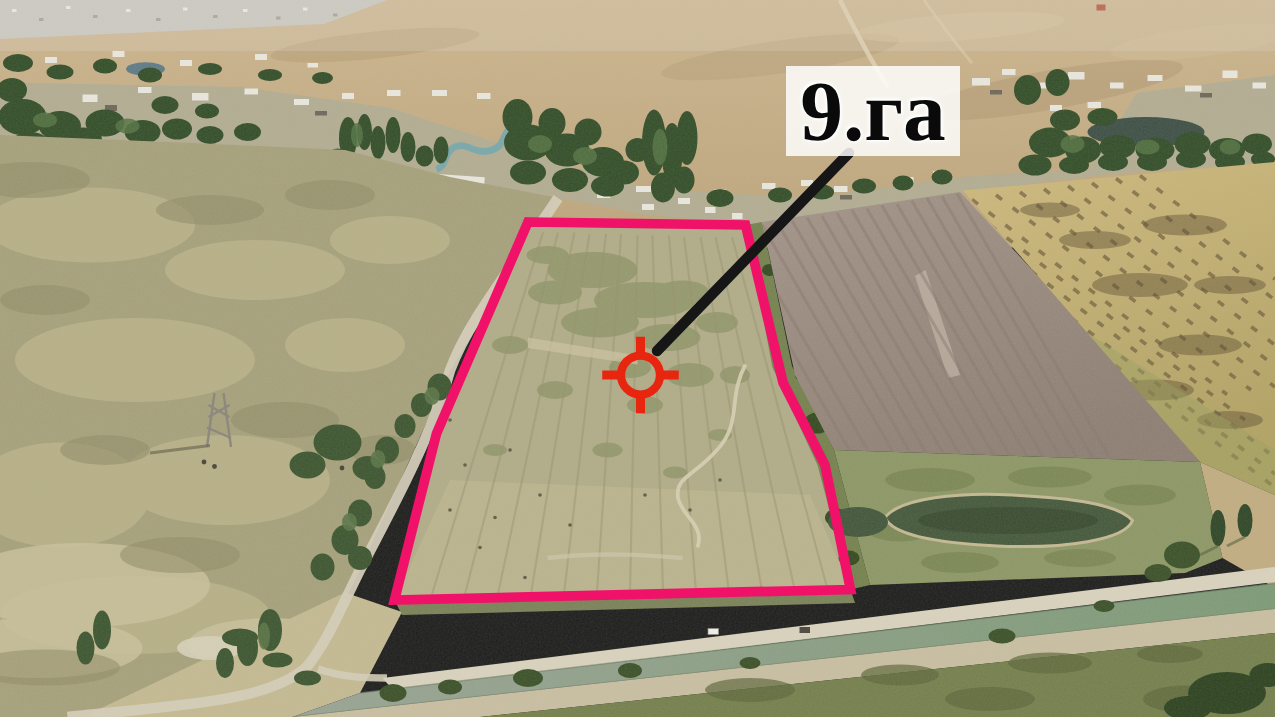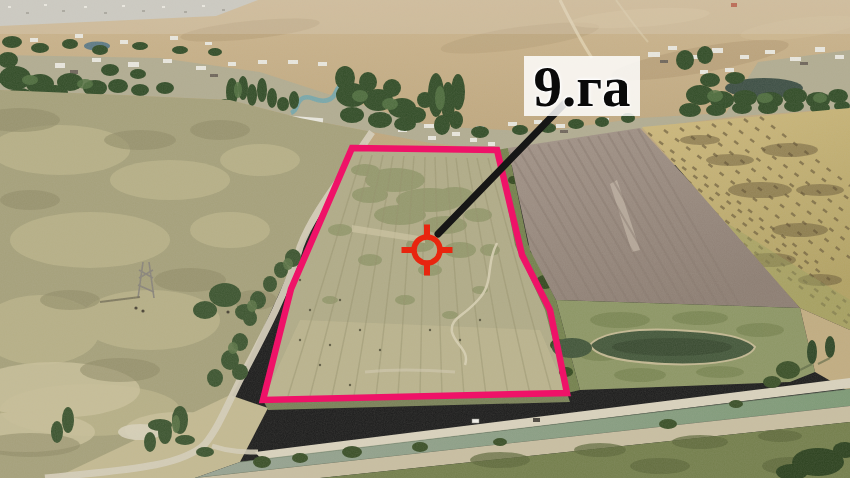--- a/index.html
+++ b/index.html
@@ -1,19 +1,19 @@
 <!DOCTYPE html>
 <html><head>
 <meta charset="utf-8">
 <style>
   html,body{margin:0;padding:0;background:#1c1c1c;}
   .stage{position:relative;width:850px;height:478px;overflow:hidden;font-family:"Liberation Sans",sans-serif;}
   .stage svg{position:absolute;left:0;top:0;display:block;}
   .area-label{
-    position:absolute;left:524px;top:56px;width:116px;height:60px;
+    position:absolute;left:524px;top:44px;width:116px;height:60px;
     display:flex;align-items:center;justify-content:center;
     font-family:"Liberation Serif","DejaVu Serif",serif;
     font-weight:700;font-size:57px;line-height:1;letter-spacing:0px;
     text-shadow:0 0 2px #fff,0 0 5px rgba(255,255,255,.95),1px 1px 2px #fff,-1px -1px 2px #fff;
     user-select:none;
   }
 </style>
 </head>
 <body>
 

